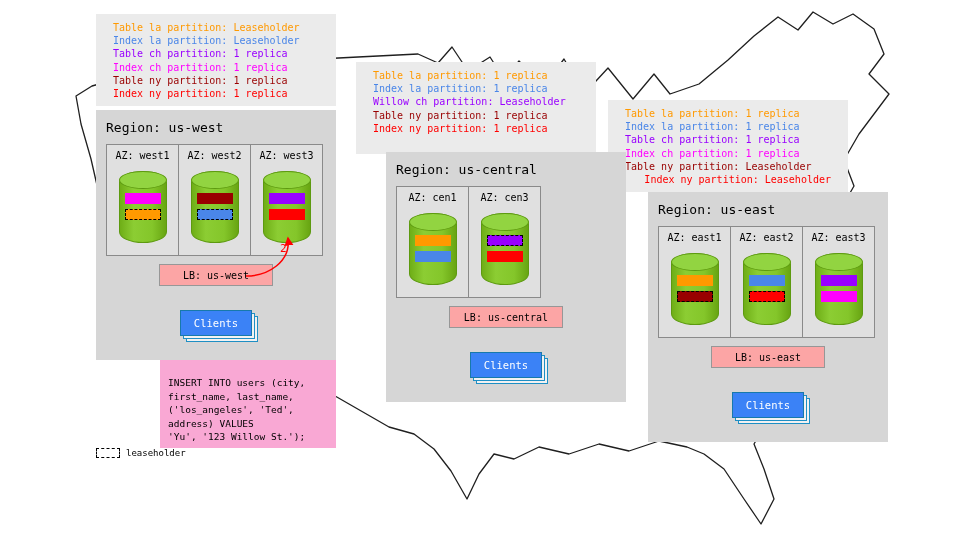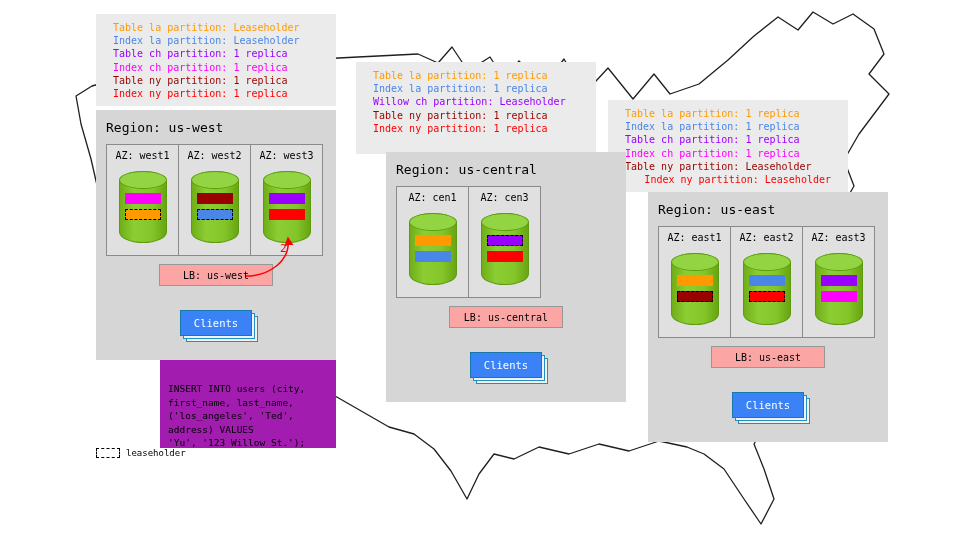--- a/index.html
+++ b/index.html
@@ -41,22 +41,22 @@
 
   .lb-box { position:absolute; left:50%; transform:translateX(-50%); top:154px; width:112px; height:20px;
             background:#fca5a5; border:1px solid #979797; font-size:10px;
             display:flex; align-items:center; justify-content:center; }
 
   .clients-btn { position:absolute; left:50%; transform:translateX(-50%); top:200px; width:70px; height:24px;
             background:#3b82f6; border:1px solid #1779ab; color:#fff; font-size:10.5px;
             display:flex; align-items:center; justify-content:center;
             box-shadow:3px 3px 0 -1px #f2f2f2, 3px 3px 0 0 #1f8fc4, 6px 6px 0 -1px #f2f2f2, 6px 6px 0 0 #1f8fc4; }
 
-  .sql-block { position:absolute; left:160px; top:360px; width:176px; height:88px; background:#a21caf; z-index:2;
-            padding:22px 8px; box-sizing:border-box; font-size:9.5px; line-height:13.5px; }
+  .sql-block { position:absolute; left:160px; top:360px; width:176px; height:88px; background:#f9a8d4; z-index:2;
+            padding:16px 8px; box-sizing:border-box; font-size:9.5px; line-height:13.5px; }
   .sql-line { white-space:pre; }
 
   .key-row { position:absolute; left:96px; top:448px; z-index:2; display:flex; align-items:center; gap:6px; font-size:9px; }
   .key-box { width:24px; height:10px; background:#fff; border:1.6px dashed #000; box-sizing:border-box; }
 
   .annotation-2 { position:absolute; left:280px; top:242px; z-index:6; font-size:11px; }
 </style>
 </head>
 <body>
 

